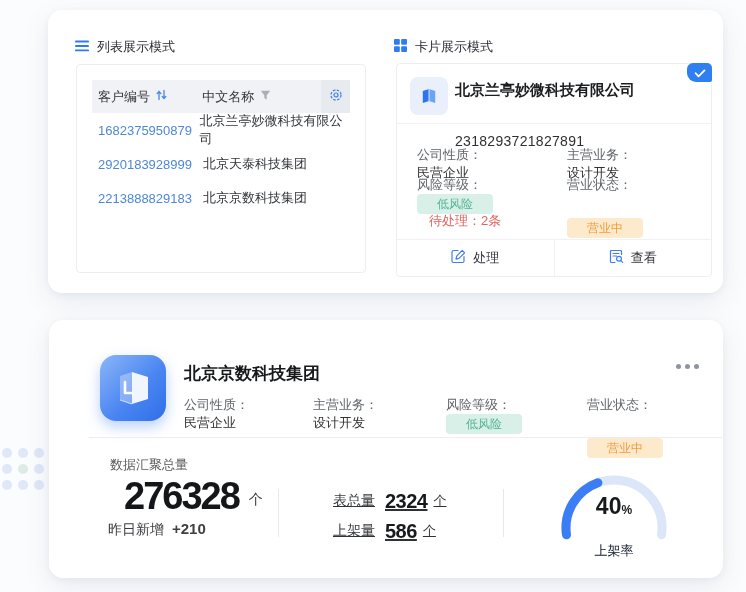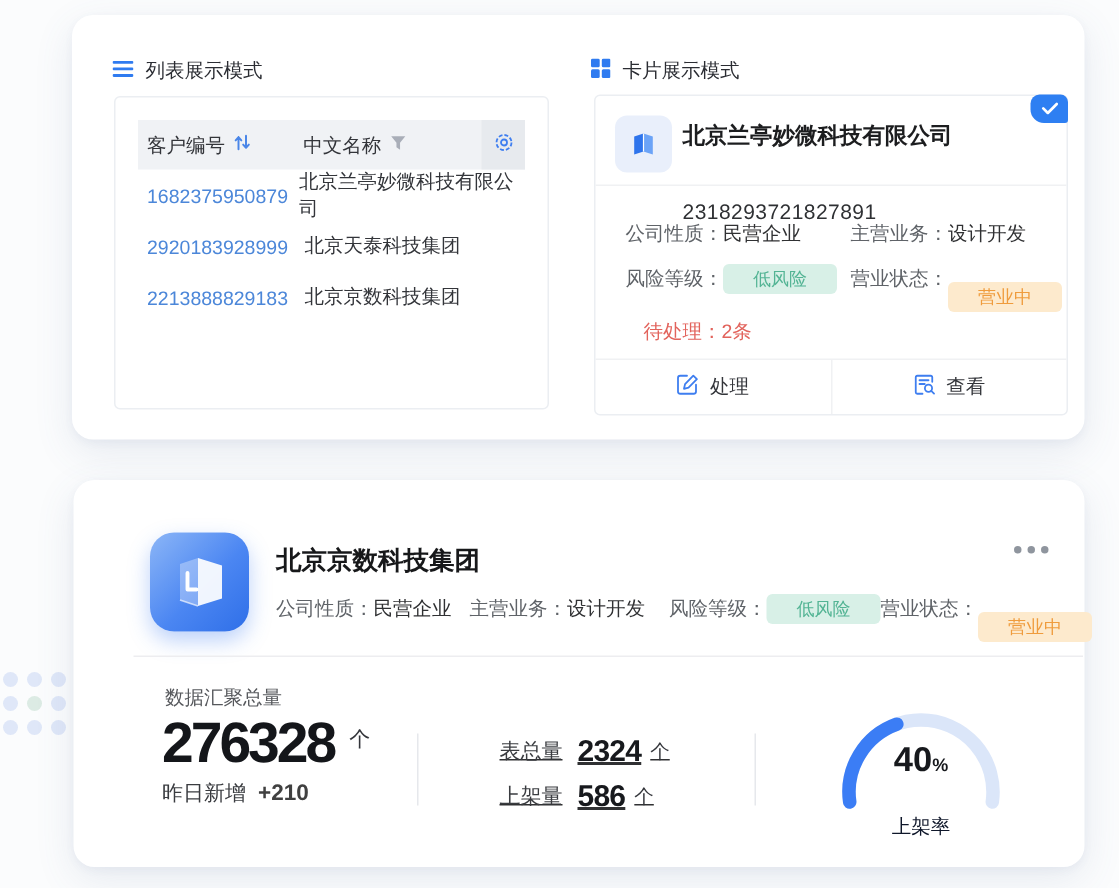--- a/index.html
+++ b/index.html
@@ -35,21 +35,21 @@
   .company-card{position:absolute;left:348px;top:53px;width:316px;height:214px;
     border:1px solid #ebeef2;border-radius:4px;box-sizing:border-box;background:#fff;}
   .check-badge{position:absolute;top:-1px;right:-1px;width:25px;height:19px;background:#2e7ff2;
     border-radius:6px 5px 2px 9px;display:flex;align-items:center;justify-content:center;}
   .card-head{position:relative;height:59px;border-bottom:1px solid #f0f1f3;}
   .c-icon{position:absolute;left:13px;top:13px;width:38px;height:38px;border-radius:8px;
     background:#e9effb;display:flex;align-items:center;justify-content:center;}
   .c-title{position:absolute;left:58px;top:17px;font-size:15px;font-weight:bold;color:#1c1d1f;}
   .c-code{position:absolute;left:58px;top:37px;font-size:14px;color:#2e3033;letter-spacing:.3px;margin-top:32px;}
   .frow{position:absolute;left:0;width:100%;height:20px;font-size:13px;}
-  .fgroup{position:absolute;display:flex;align-items:center;height:20px;white-space:nowrap;}
+  .fgroup{position:absolute;display:flex;height:20px;white-space:nowrap;flex-direction:column;}
   .flabel{color:#5f6368;}
   .fvalue{color:#303133;}
   #card-frow1{top:82px;} #card-frow2{top:112px;}
   .g-a{left:20px;} .g-b{left:170px;}
   .pending{position:absolute;left:32px;top:148px;font-size:13px;color:#e2635c;}
   .card-footer{position:absolute;left:0;right:0;bottom:0;height:36px;border-top:1px solid #f0f1f3;display:flex;}
   .action{flex:1;display:flex;align-items:center;justify-content:center;gap:7px;
     font-size:13px;color:#33353a;cursor:pointer;}
   .action + .action{border-left:1px solid #f0f1f3;}
 
@@ -63,21 +63,21 @@
     display:flex;align-items:center;justify-content:center;
     box-shadow:0 6px 14px rgba(59,124,240,.35);}
   .b-title{position:absolute;left:135px;top:42px;font-size:17px;font-weight:bold;color:#17181a;}
   .b-info{position:absolute;left:135px;top:76px;height:20px;width:540px;font-size:13px;}
   .bg1{left:0;} .bg2{left:129px;} .bg3{left:262px;} .bg4{left:403px;}
   .dots-menu{position:absolute;right:24px;top:44px;display:flex;gap:4px;cursor:pointer;}
   .dots-menu i{width:5px;height:5px;border-radius:50%;background:#8f959e;}
   .h-divider{position:absolute;left:40px;top:117px;width:633px;height:1px;background:#ededf0;}
 
   .agg-label{position:absolute;left:61px;top:136px;font-size:13px;color:#56585c;}
-  .agg-row{position:absolute;left:59px;top:156px;display:flex;align-items:center;}
+  .agg-row{position:absolute;left:75px;top:156px;display:flex;align-items:flex-end;}
   .agg-value{font-size:38px;line-height:40px;font-weight:800;color:#14161a;letter-spacing:-2px;}
   .agg-unit{font-size:14px;color:#33353a;margin-left:10px;padding-bottom:7px;}
   .yesterday{position:absolute;left:59px;top:200px;display:flex;align-items:baseline;}
   .y-label{font-size:14px;color:#3a3c40;}
   .y-delta{font-size:15px;font-weight:bold;color:#404040;margin-left:8px;}
 
   .vdiv{position:absolute;top:169px;width:1px;height:48px;background:#e6e8ec;}
   #vdiv1{left:229px;} #vdiv2{left:454px;}
 
   .mid-stats{position:absolute;left:284px;top:168px;}

